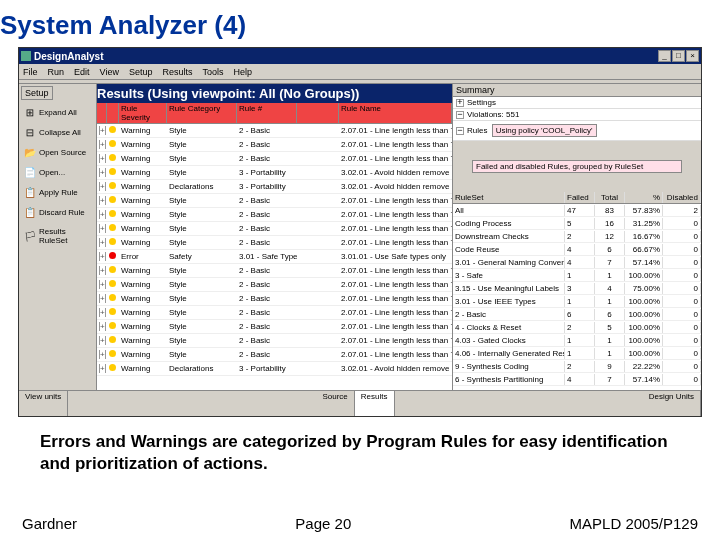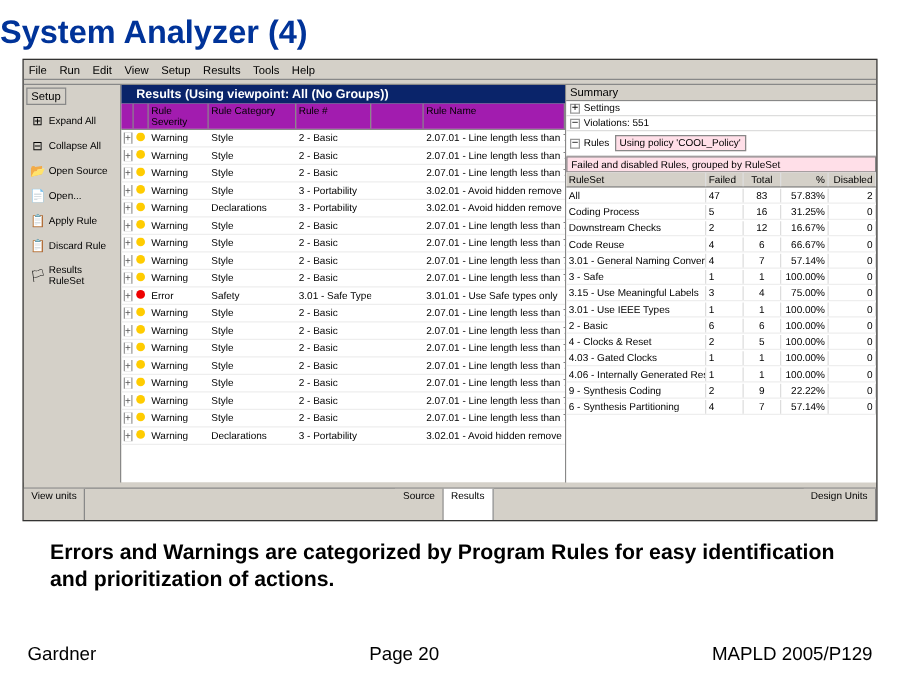--- a/index.html
+++ b/index.html
@@ -13,23 +13,23 @@
 .winbtn{width:13px;height:12px;background:#d4d0c8;border:1px solid #888;font-size:8px;line-height:9px;text-align:center;color:#000}
 .menubar{background:#d4d0c8;height:16px;display:flex;align-items:center;padding:0 4px;gap:10px;border-bottom:1px solid #888}
 .menubar span{cursor:default}
 .toolbar{height:4px;background:#d4d0c8;border-bottom:1px solid #888}
 .body{display:flex;height:calc(100% - 50px)}
 .sidebar{width:78px;background:#d4d0c8;border-right:1px solid #888;padding:2px}
 .tabhdr{background:#d4d0c8;border:1px solid #888;padding:1px 3px;font-size:9px;margin-bottom:2px;display:inline-block}
 .sbtn{display:flex;align-items:center;gap:3px;padding:3px 2px;margin:1px 0;border:1px solid transparent;font-size:8px}
 .sbtn .ic{width:12px;height:11px;font-size:10px;text-align:center}
 .center{flex:1;display:flex;flex-direction:column;border-right:1px solid #888;overflow:hidden}
-.reshdr{background:#0a246a;color:#fff;padding:2px 12px;font-weight:bold;font-size:10px}
+.reshdr{background:#0a246a;color:#fff;padding:2px 0;font-weight:bold;font-size:13px}
 .gridhdr{display:flex;background:#d4d0c8;border-bottom:1px solid #888}
-.gridhdr>div{border-right:1px solid #888;padding:1px 2px;font-size:8px;background:#a21caf}
+.gridhdr>div{border-right:1px solid #888;padding:1px 2px;font-size:8px;background:#ef4444}
 .c0{width:10px}.c1{width:12px}.c2{width:48px}.c3{width:70px}.c4{width:60px}.c5{width:42px}.c6{flex:1}
 .grid{flex:1;background:#fff;overflow:hidden}
 .row{display:flex;border-bottom:1px solid #eee;height:14px;align-items:center}
 .row>div{font-size:8px;padding:0 2px;overflow:hidden;white-space:nowrap}
 .plus{color:#555;border:1px solid #999;width:8px;height:8px;line-height:6px;text-align:center;font-size:8px}
 .dot-w{width:7px;height:7px;border-radius:50%;background:#ffcc00;display:inline-block}
 .dot-e{width:7px;height:7px;border-radius:50%;background:#e00;display:inline-block}
 .right{width:248px;display:flex;flex-direction:column}
 .rhdr{background:#d4d0c8;border-bottom:1px solid #888;padding:1px 3px;font-size:9px}
 .rline{display:flex;align-items:center;padding:1px 3px;font-size:8px;border-bottom:1px solid #ddd;background:#fff}
@@ -45,20 +45,29 @@
 .bottom .btab.inact{background:#d4d0c8}
 .caption{margin:14px 40px 0;font-size:17px;font-weight:bold;text-align:left;line-height:1.3}
 .footer{position:absolute;bottom:8px;left:0;right:0;display:flex;justify-content:space-between;padding:0 22px;font-size:15px}
 </style>
 </head>
 <body>
 
 <div class="slide-title">System Analyzer (4)</div>
 
 <div class="app">
+  <div class="titlebar">
+    <span class="icon"></span>
+    <span class="t">DesignAnalyst</span>
+    <div class="winbtns">
+      <div class="winbtn">_</div>
+      <div class="winbtn">□</div>
+      <div class="winbtn">×</div>
+    </div>
+  </div>
   <div class="menubar">
     <span>File</span>
     <span>Run</span>
     <span>Edit</span>
     <span>View</span>
     <span>Setup</span>
     <span>Results</span>
     <span>Tools</span>
     <span>Help</span>
   </div>
@@ -280,21 +289,21 @@
       <div class="rhdr">Summary</div>
       <div class="rline">
           <span class="minus">+</span>
           <span>Settings</span>
         </div>
       <div class="rline">
           <span class="minus">−</span>
           <span>Violations: 551</span>
         </div>
       <div class="rline"><span class="minus">−</span><span>Rules</span>&nbsp;<span class="pinkbox">Using policy 'COOL_Policy'</span></div>
-      <div class="pinkbox" style="margin:0">Failed and disabled Rules, grouped by RuleSet</div>
+      <div class="pinkbox" style="margin:19px">Failed and disabled Rules, grouped by RuleSet</div>
       <div class="rgrid">
         <div class="rgh">
           <div class="rg0">RuleSet</div>
           <div class="rg1">Failed</div>
           <div class="rg2">Total</div>
           <div class="rg3">%</div>
           <div class="rg4">Disabled</div>
         </div>
         <div id="sum-rows">
             <div class="rr">

